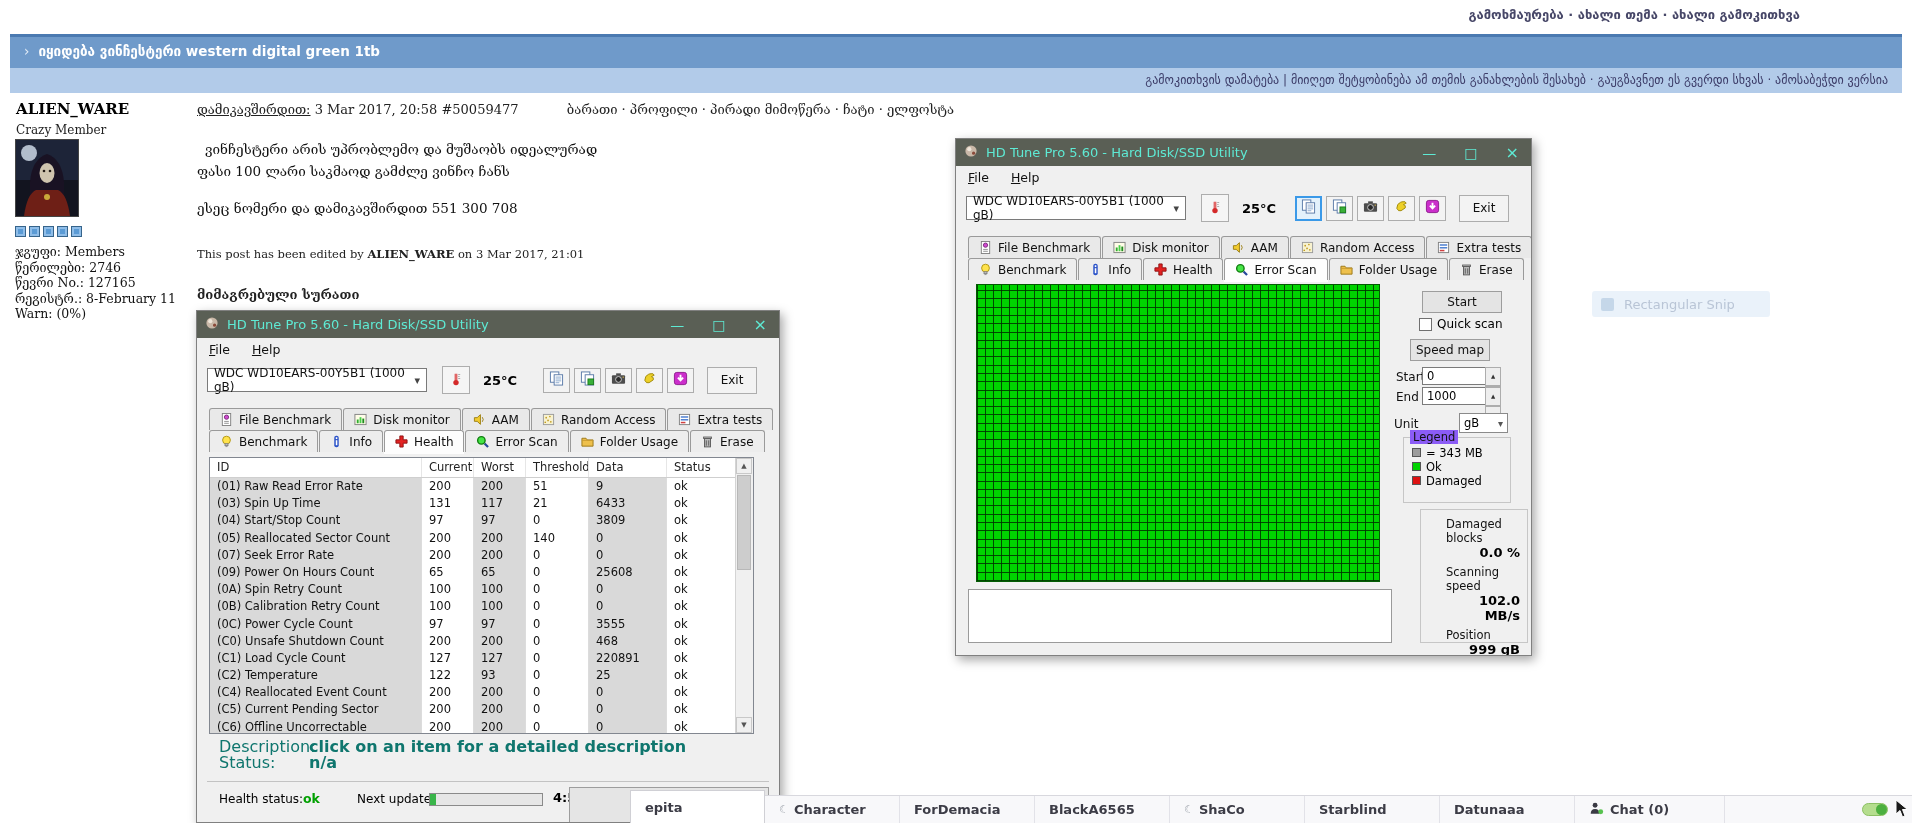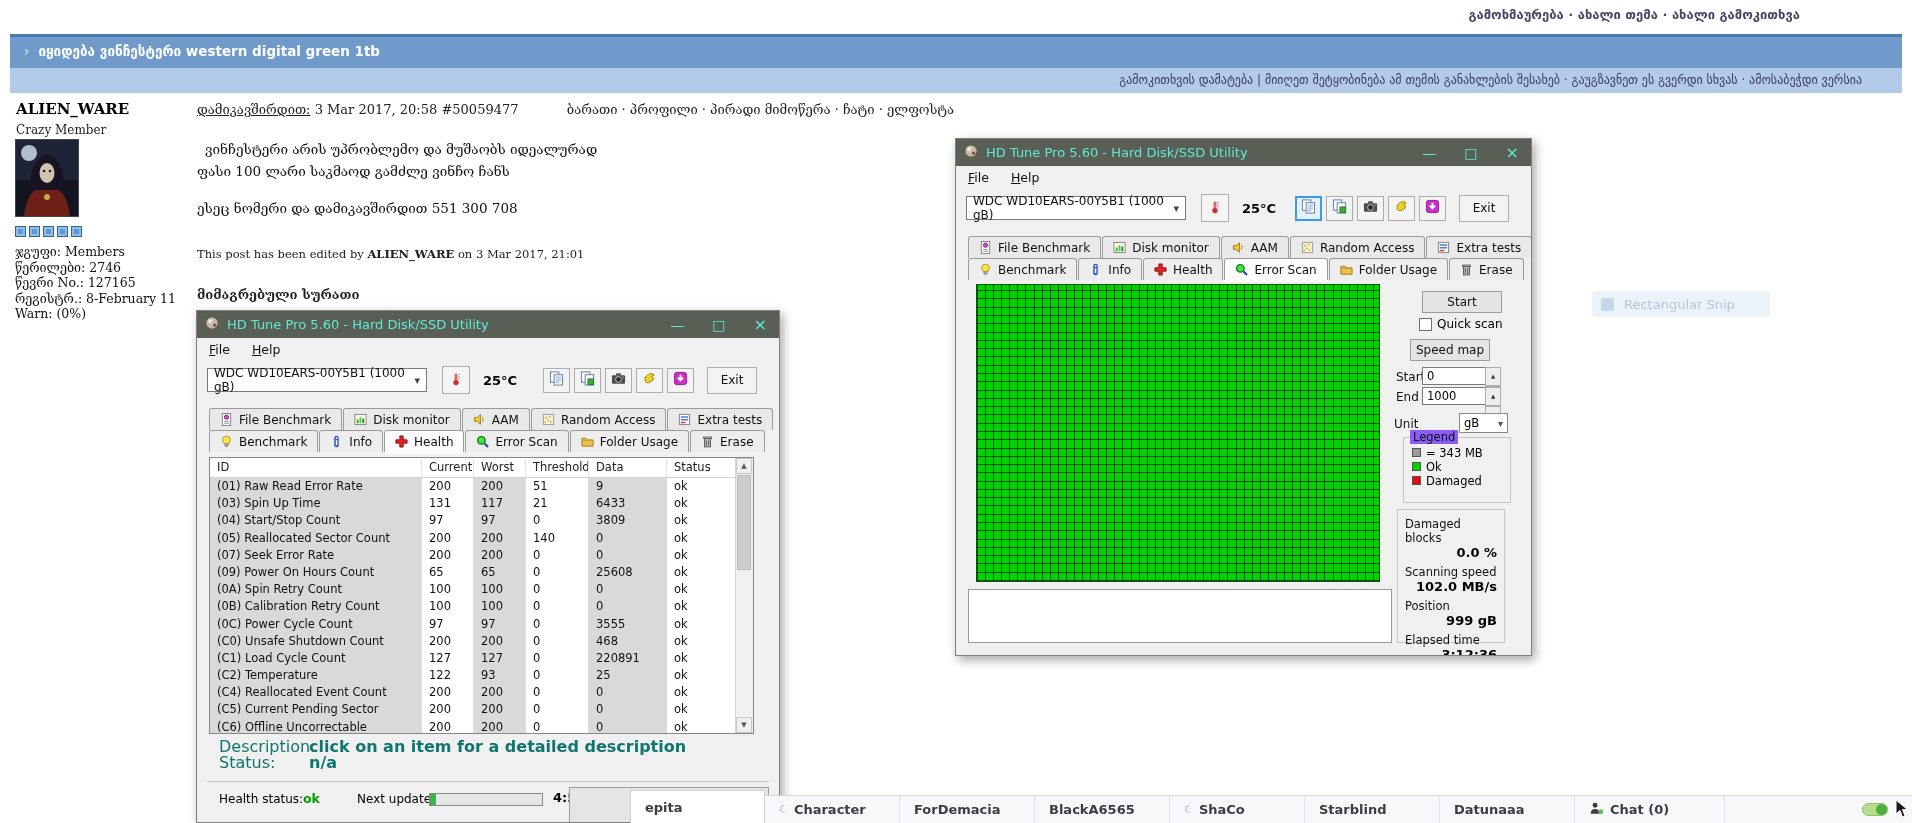--- a/index.html
+++ b/index.html
@@ -3,21 +3,21 @@
 <meta charset="utf-8">
 <style>
   html,body{margin:0;padding:0;}
   body{width:1912px;height:823px;font-family:"DejaVu Sans",sans-serif;background:#fff;}
   .page{position:relative;width:1912px;height:823px;overflow:hidden;background:#fff;}
 
   
   .top-links{position:absolute;top:7px;right:112px;font-size:13px;font-weight:bold;color:#474768;}
   .bar1{position:absolute;left:10px;right:10px;top:34px;height:34px;background:#6f9aca;border-top:3px solid #4b7ab1;box-sizing:border-box;color:#fff;font-weight:bold;font-size:13.5px;line-height:29px;padding-left:14px;}
   .bar1 .arrow{color:#e4edf7;margin-right:9px;font-weight:normal;}
-  .bar2{position:absolute;left:10px;right:10px;top:68px;height:25px;background:#b2cbe9;font-size:12px;color:#3c3c68;line-height:25px;text-align:right;padding-right:40px;box-sizing:border-box;}
+  .bar2{position:absolute;left:10px;right:10px;top:68px;height:25px;background:#b2cbe9;font-size:12px;color:#3c3c68;line-height:25px;text-align:right;padding-right:14px;box-sizing:border-box;}
 
   
   .serif{font-family:"DejaVu Serif","DejaVu Sans",serif;}
   .author-name{position:absolute;left:16px;top:100px;font-weight:bold;font-size:15px;color:#000;}
   .member-title{position:absolute;left:16px;top:123px;font-size:12px;color:#222;}
   .avatar{position:absolute;left:16px;top:140px;width:62px;height:76px;outline:1px solid #444;}
   .rank{position:absolute;left:15px;top:226px;display:flex;gap:3px;}
   .rank span{width:11px;height:11px;background:#5b9bd5;border:1px solid #36648b;box-shadow:inset 0 0 0 2px #8fbde8;box-sizing:border-box;}
   .member-info{position:absolute;left:15px;top:244px;font-size:12.5px;line-height:15.5px;color:#111;}
   .post-meta{position:absolute;left:197px;top:102px;font-size:13px;color:#222;white-space:nowrap;}
@@ -95,21 +95,21 @@
   .combo-unit{position:absolute;left:503px;top:274px;width:49px;height:20px;background:#fff;border:1px solid #8a8a8a;display:flex;align-items:center;font-size:11.5px;padding:0 4px;box-sizing:border-box;}
   .combo-unit .chev{margin-left:auto;font-size:10px;color:#555;}
   .gbox{position:absolute;border:1px solid #c6c6c6;box-sizing:border-box;}
   .gbox .gtitle{position:absolute;top:-8px;left:6px;background:#8b5cf6;padding:0 3px;font-size:11.5px;color:#111;}
   .legend-box{left:447px;top:298px;width:108px;height:66px;padding:8px 6px 0 8px;}
   .lrow{display:flex;align-items:center;gap:5px;font-size:11.5px;height:13px;margin-bottom:1px;}
   .sq{width:9px;height:9px;border:1px solid #555;box-sizing:border-box;}
   .sq.gray{background:#9c9c9c;}
   .sq.green{background:#00d300;}
   .sq.red{background:#dd1111;}
-  .stats-box{left:441px;top:370px;width:108px;height:134px;padding:7px 7px 0 7px;}
+  .stats-box{left:464px;top:370px;width:108px;height:134px;padding:7px 7px 0 25px;}
   .stat-label{font-size:11.5px;color:#111;}
   .stat-value{font-size:13px;font-weight:bold;text-align:right;margin:0 0 5px 0;color:#000;}
 
   
   .snip-ghost{position:absolute;left:1592px;top:291px;width:178px;height:26px;background:rgba(216,232,246,.55);border-radius:3px;display:flex;align-items:center;z-index:30;}
   .snip-ghost .sicon{width:13px;height:13px;background:rgba(172,196,222,.6);border-radius:2px;margin:0 10px 0 9px;}
   .snip-ghost .stxt{font-size:13px;color:#b9c5d6;}
 
   
   .chatbar{position:absolute;left:630px;right:0;top:795px;height:28px;background:#f8f8fa;border-top:1px solid #d8d8de;display:flex;z-index:90;font-weight:bold;font-size:13px;color:#3c3c46;box-sizing:border-box;}

